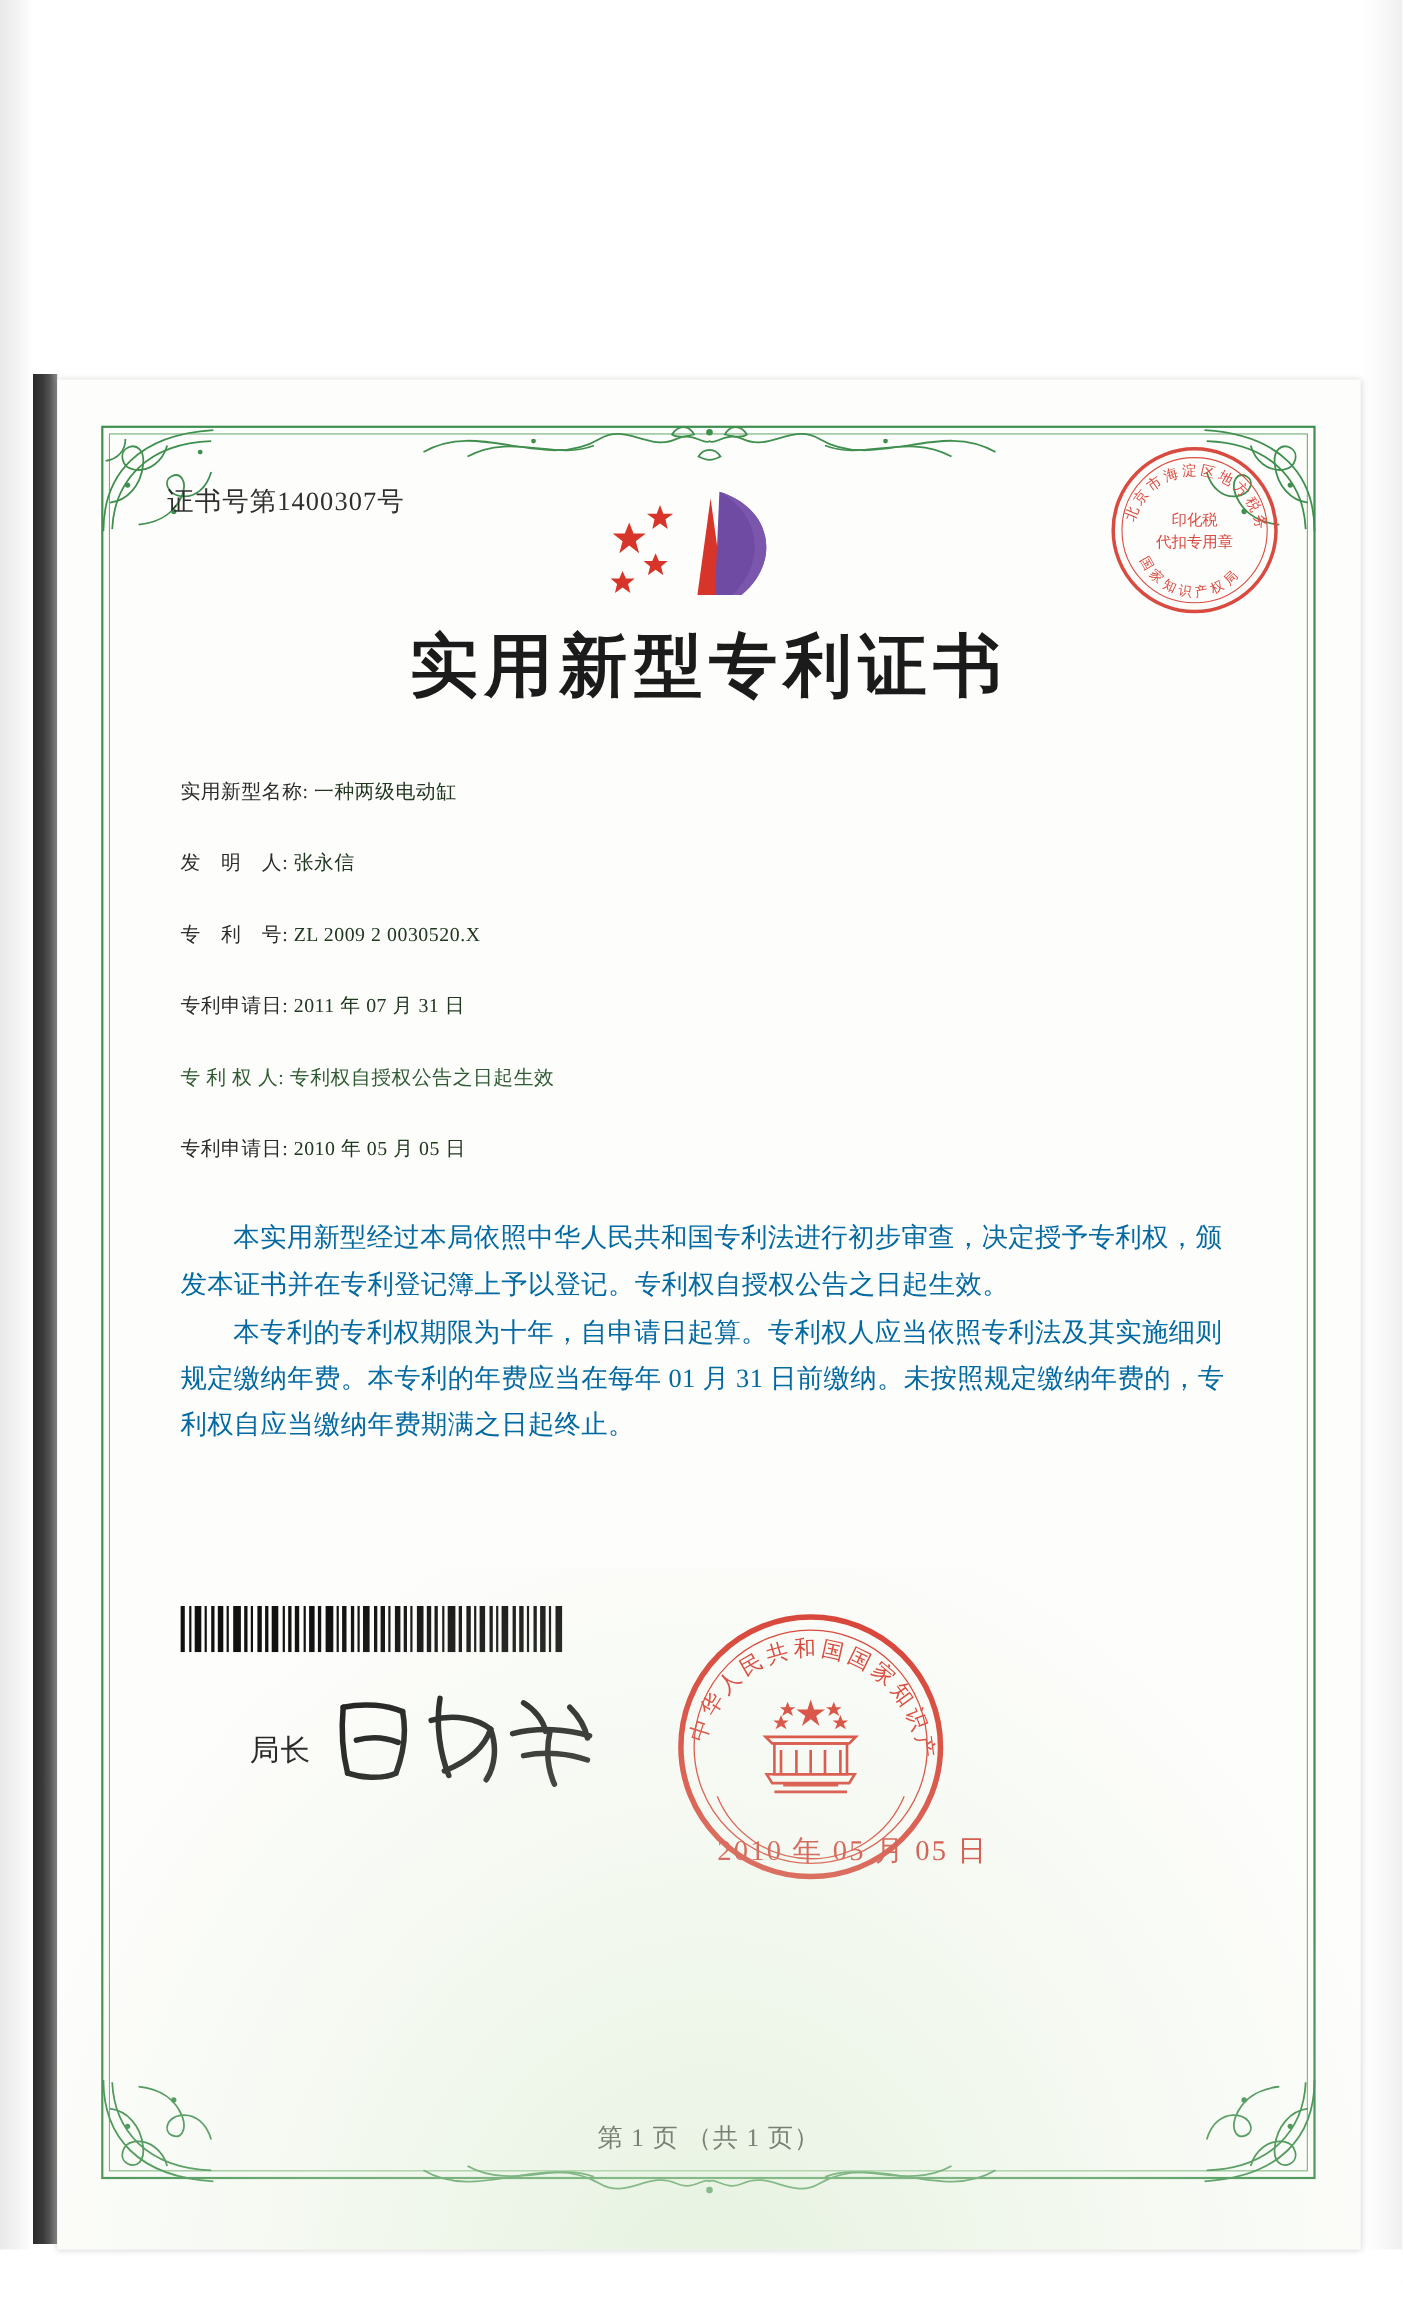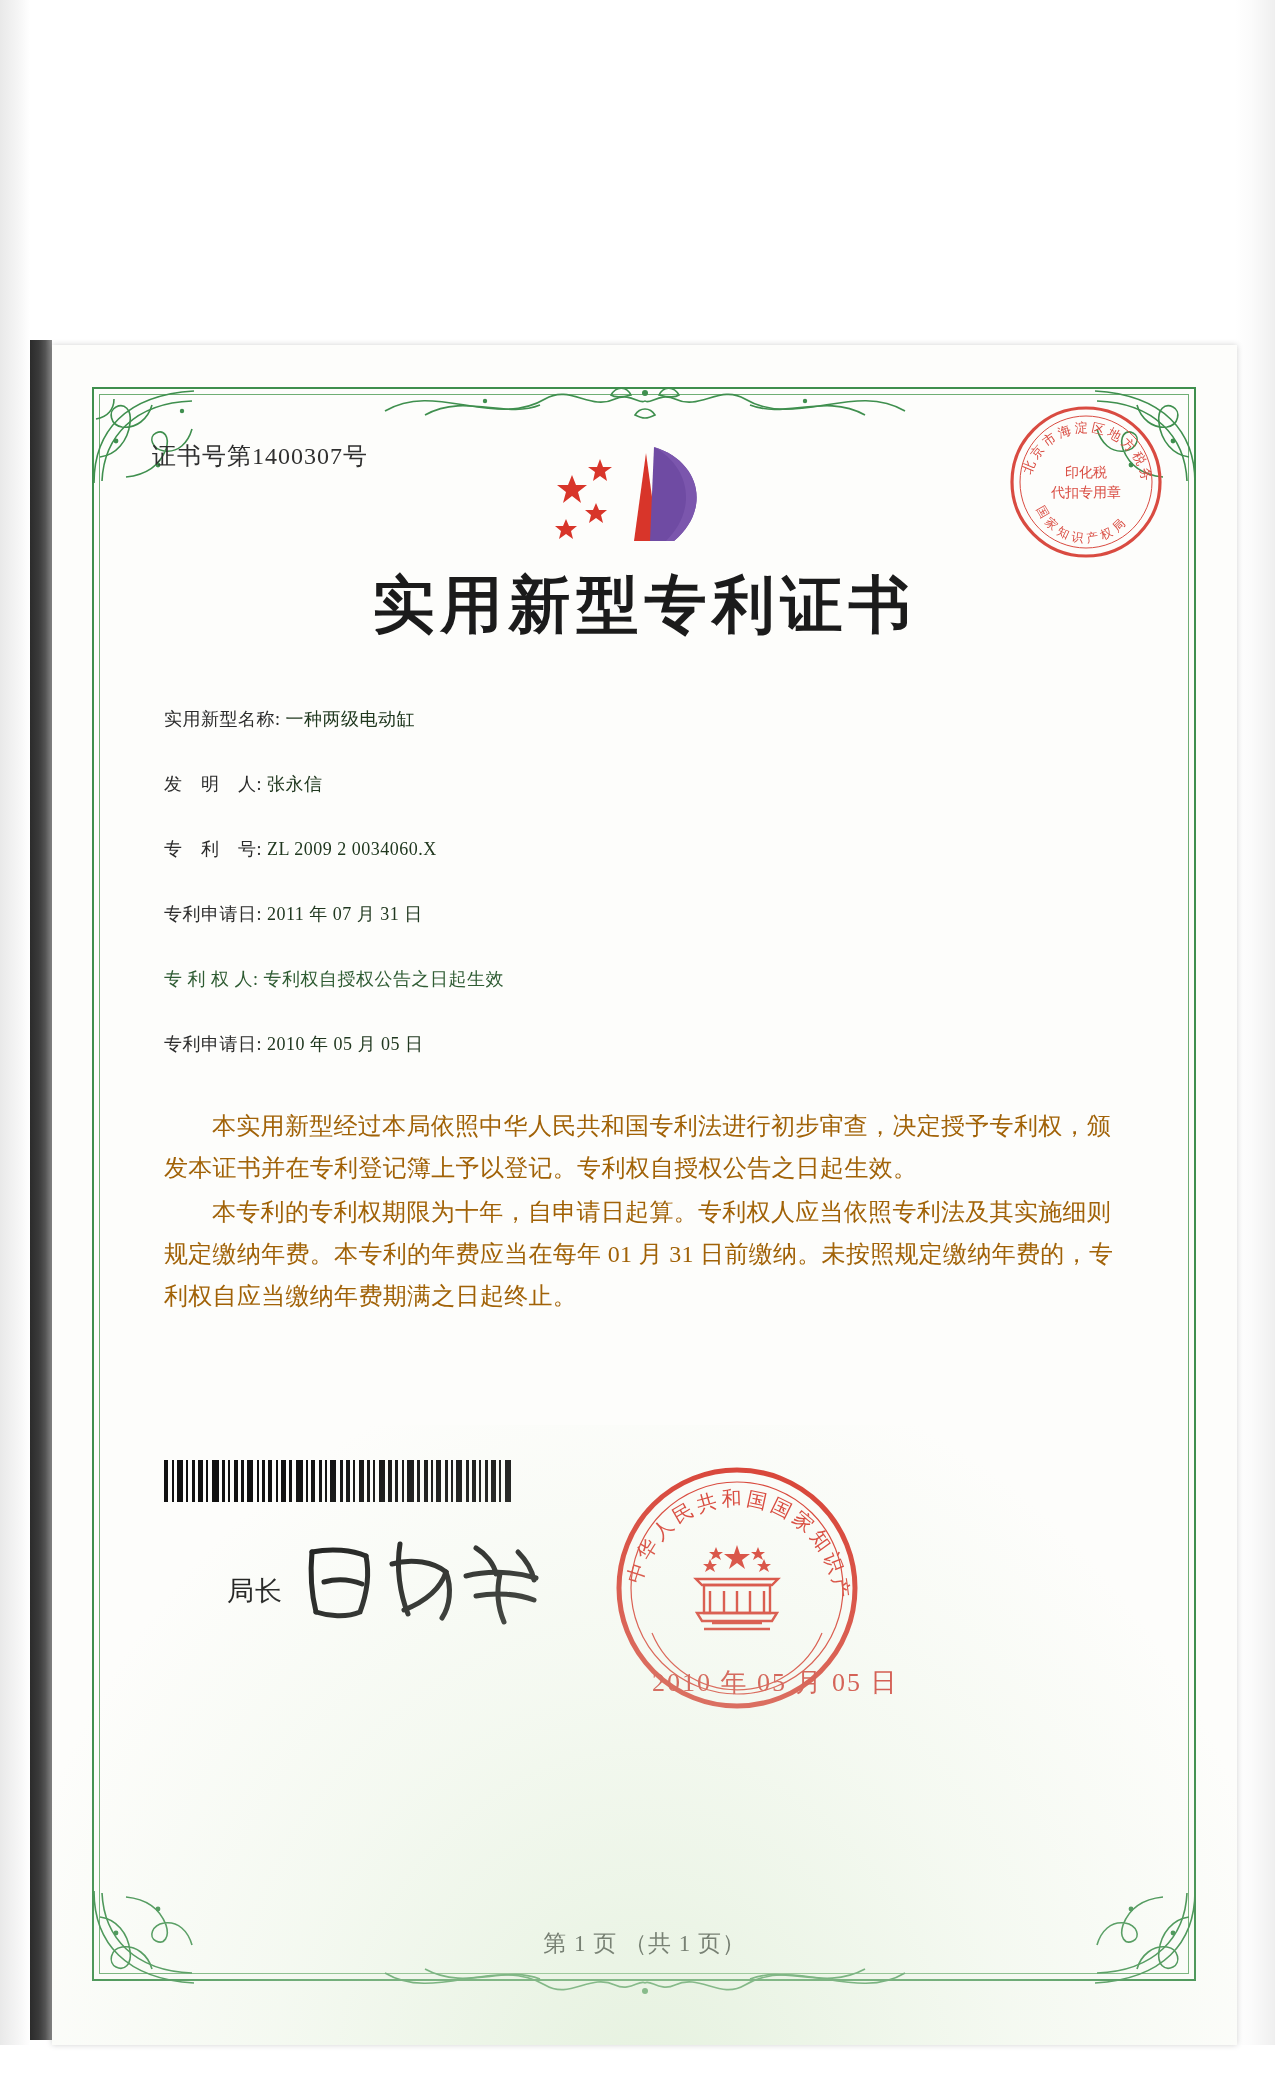--- a/index.html
+++ b/index.html
@@ -195,21 +195,21 @@
     color: #2e5b32;
   }
 
   .body-text {
     position: absolute;
     left: 112px;
     top: 760px;
     width: 965px;
     font-size: 24px;
     line-height: 42px;
-    color: #a16207;
+    color: #0369a1;
     letter-spacing: 0.3px;
   }
   .body-text p {
     margin: 0 0 2px 0;
     text-indent: 48px;
   }
 
   
   .barcode {
     position: absolute;
@@ -426,21 +426,21 @@
         <span class="field-value">一种两级电动缸</span>
       </div>
 
       <div class="field-row">
         <span class="field-label">发　明　人:</span>
         <span class="field-value">张永信</span>
       </div>
 
       <div class="field-row">
         <span class="field-label">专　利　号:</span>
-        <span class="field-value">ZL 2009 2 0034060.X</span>
+        <span class="field-value">ZL 2009 2 0030520.X</span>
       </div>
 
       <div class="field-row">
         <span class="field-label">专利申请日:</span>
         <span class="field-value">2011 年 07 月 31 日</span>
       </div>
 
       <div class="field-row green">
         <span class="field-label">专 利 权 人:</span>
         <span class="field-value">专利权自授权公告之日起生效</span>

